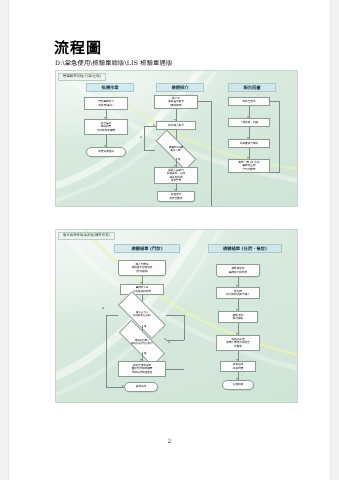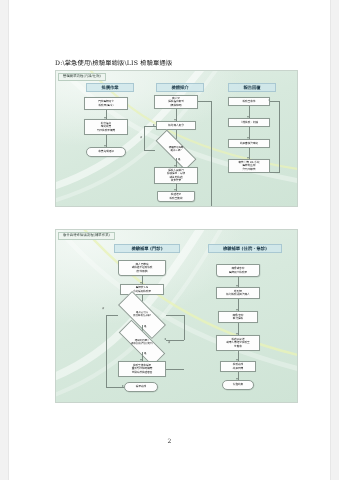--- a/index.html
+++ b/index.html
@@ -104,20 +104,21 @@
   .edge-label{
     position:absolute;font-size:2.4px;color:#333;line-height:1;
     background:transparent;white-space:nowrap;
   }
 </style>
 </head>
 <body>
 
 <div class="page">
 
+  <div class="doc-title">流程圖</div>
   <div class="doc-path">D:\掌急使用\檢驗單總版\LIS 檢驗單通版</div>
 
   <div class="diagram" id="diagram-1">
     <svg class="swoosh" viewBox="0 0 241 135" preserveAspectRatio="none">
       <path d="M-10 118 C 60 96, 96 60, 150 -8" stroke="#ffffff" stroke-opacity=".55" stroke-width="7" fill="none"></path>
       <path d="M-10 132 C 70 110, 110 70, 165 -8" stroke="#ffffff" stroke-opacity=".3" stroke-width="4" fill="none"></path>
       <path d="M28 -8 C 80 55, 150 85, 255 100" stroke="#e8f2b8" stroke-opacity=".75" stroke-width="2.2" fill="none"></path>
       <path d="M0 -8 C 60 60, 140 92, 255 112" stroke="#ffffff" stroke-opacity=".35" stroke-width="5" fill="none"></path>
     </svg>
 

